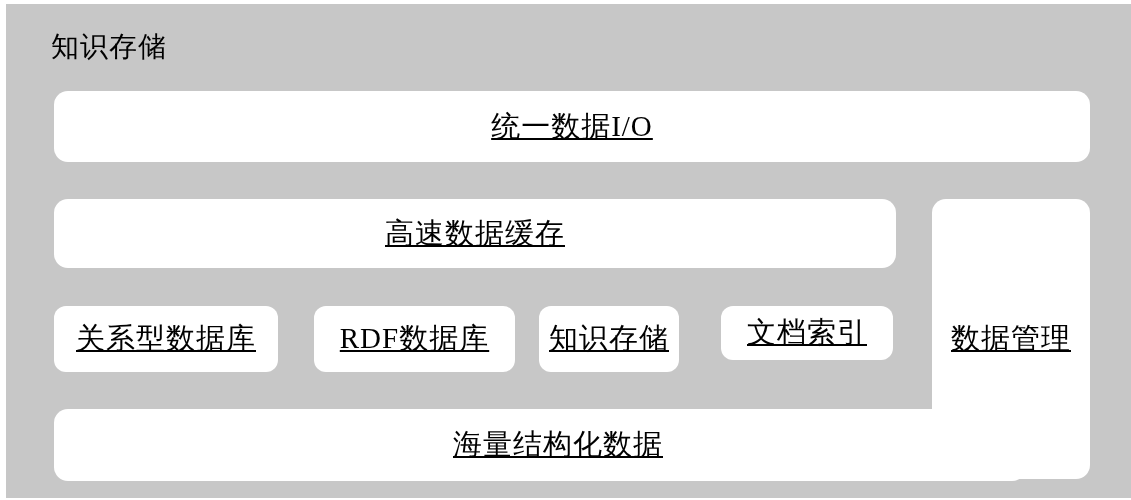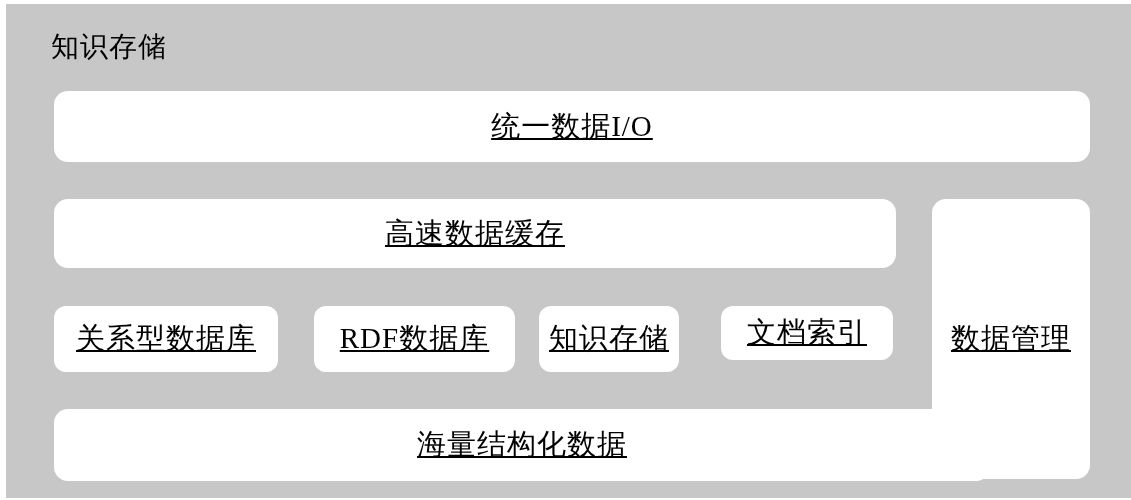--- a/index.html
+++ b/index.html
@@ -49,21 +49,21 @@
     text-decoration: underline;
   }
   .block.small { border-radius: 12px; }
 
   .block-unified-io   { left: 48px;  top: 87px;  width: 1036px; height: 71px;  }
   .block-cache        { left: 48px;  top: 195px; width: 842px;  height: 69px;  }
   .block-relational   { left: 48px;  top: 302px; width: 224px;  height: 66px;  }
   .block-rdf          { left: 308px; top: 302px; width: 201px;  height: 66px;  }
   .block-graph        { left: 533px; top: 302px; width: 140px;  height: 66px;  }
   .block-doc-index    { left: 715px; top: 302px; width: 172px;  height: 54px;  }
-  .block-structured   { left: 48px;  top: 405px; width: 936px;  height: 72px;  }
+  .block-structured   { left: 48px;  top: 405px; width: 936px;  height: 72px; padding-left: 36px;  }
   .block-data-mgmt    { left: 926px; top: 195px; width: 158px;  height: 280px; text-align: right; }
 </style>
 </head>
 <body>
 
 <div class="page">
   <div class="panel">
 
     <div class="diagram-title">知识存储</div>
 

